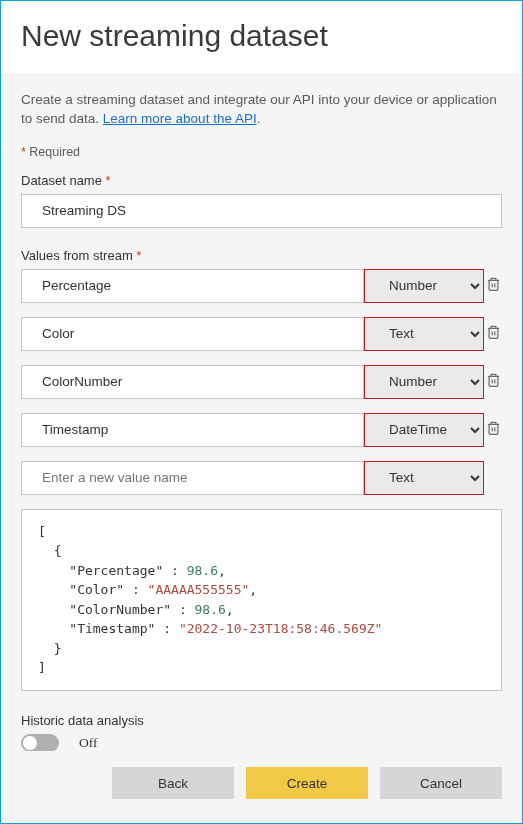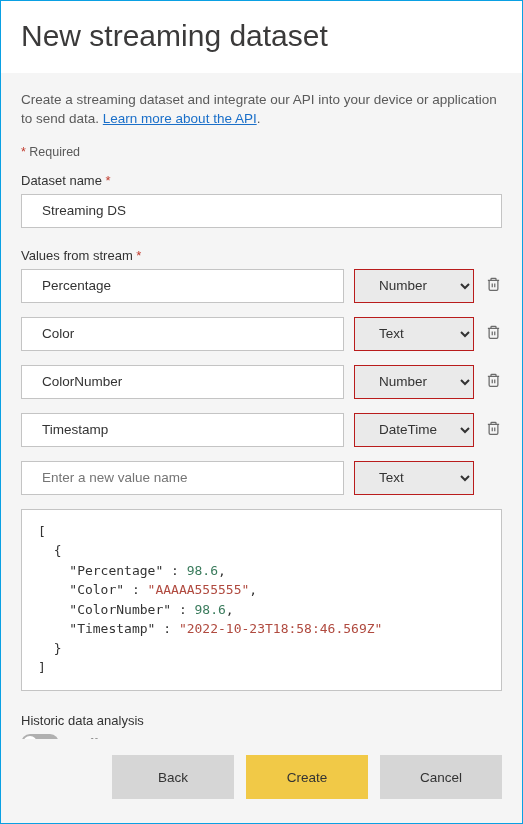--- a/index.html
+++ b/index.html
@@ -12,40 +12,40 @@
   a.link { color: #1a6fc9; text-decoration: underline; }
   .required-note { font-size: 12.5px; }
   .red { color: #c0392b; }
   .field-label { font-size: 13px; color: #333; margin-top: 14px; margin-bottom: 6px; }
   .text-input, .select-input {
     width: 100%; height: 34px; border: 1px solid #c4c4c4; background: #fff;
     padding: 0 20px; font-size: 13.5px; color: #333; outline: none;
     font-family: inherit;
   }
   .rows { margin-top: 4px; }
-  .row { display: flex; align-items: center; gap: 10px; margin-bottom: 14px; }
+  .row { display: flex; align-items: center; margin-bottom: 14px; }
   .row .name-col { flex: 1; }
   .row .type-col { width: 120px; }
   .select-input { background: #eaeaea; border: 1px solid #b91c1c; color: #333; }
   .row .trash-col { width: 18px; display: flex; justify-content: center; }
   .trash { width: 15px; height: 16px; color: #6b6b6b; cursor: pointer; }
   .code-block {
     border: 1px solid #c4c4c4; background: #fff; padding: 12px 16px;
     font-family: ui-monospace, Consolas, monospace; font-size: 13px;
     color: #333; white-space: pre; line-height: 1.5; margin-top: 4px;
   }
   .code-num { color: #3a7b5c; }
   .code-str { color: #b04a3f; }
   .historic-label { font-size: 13px; color: #333; margin-top: 22px; margin-bottom: 6px; }
   .toggle-row { display: flex; align-items: center; gap: 20px; font-family: Liberation Serif, serif; }
   .toggle { width: 38px; height: 18px; border-radius: 10px; background: #b0b0b0; position: relative; cursor: pointer; }
   .toggle .knob { width: 14px; height: 14px; background: #fff; border-radius: 50%; position: absolute; top: 2px; left: 2px; }
   .toggle-text { font-size: 13.5px; color: #333; }
   .footer { padding: 16px 20px 24px 20px; display: flex; justify-content: flex-end; gap: 12px; background: #f5f5f5; }
-  .btn { width: 122px; height: 44px; border: none; font-size: 13.5px; color: #333; cursor: pointer; font-family: inherit; }
+  .btn { width: 122px; height: 32px; border: none; font-size: 13.5px; color: #333; cursor: pointer; font-family: inherit; }
   .btn-gray { background: #d6d6d6; }
   .btn-yellow { background: #f1c947; }
   select { appearance: auto; }
 </style>
 </head>
 <body>
 
 <div class="header">
   <h1>New streaming dataset</h1>
 </div>

